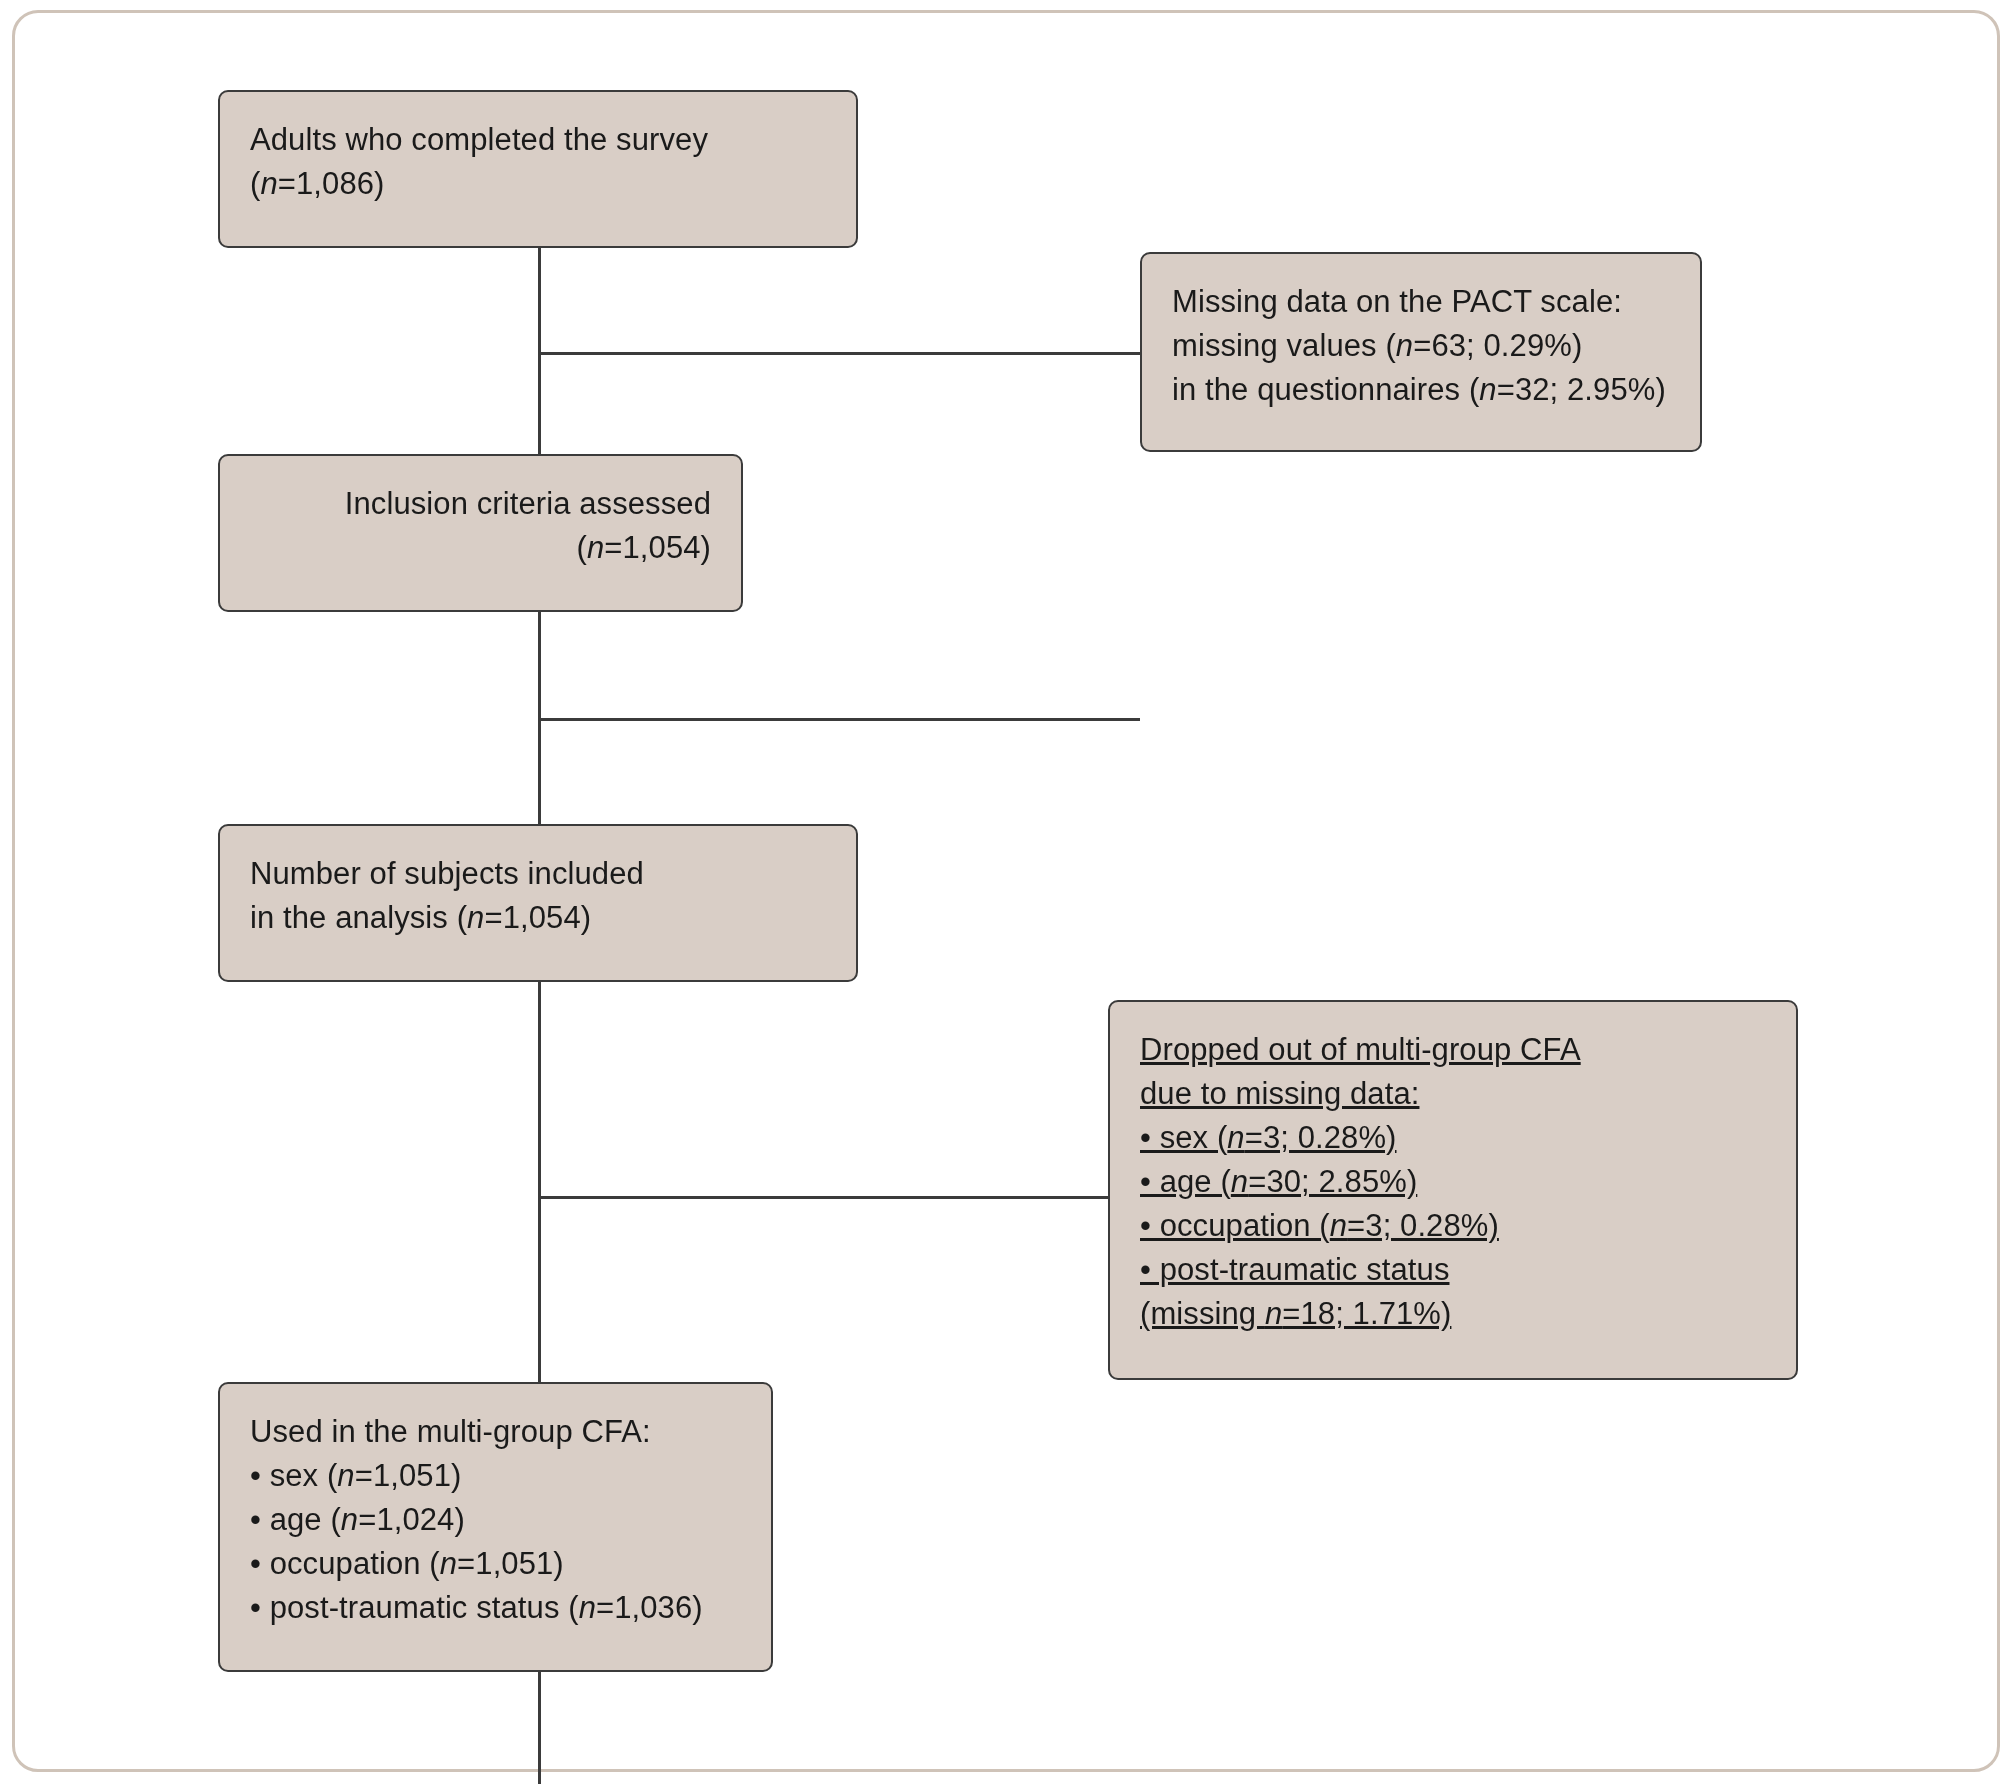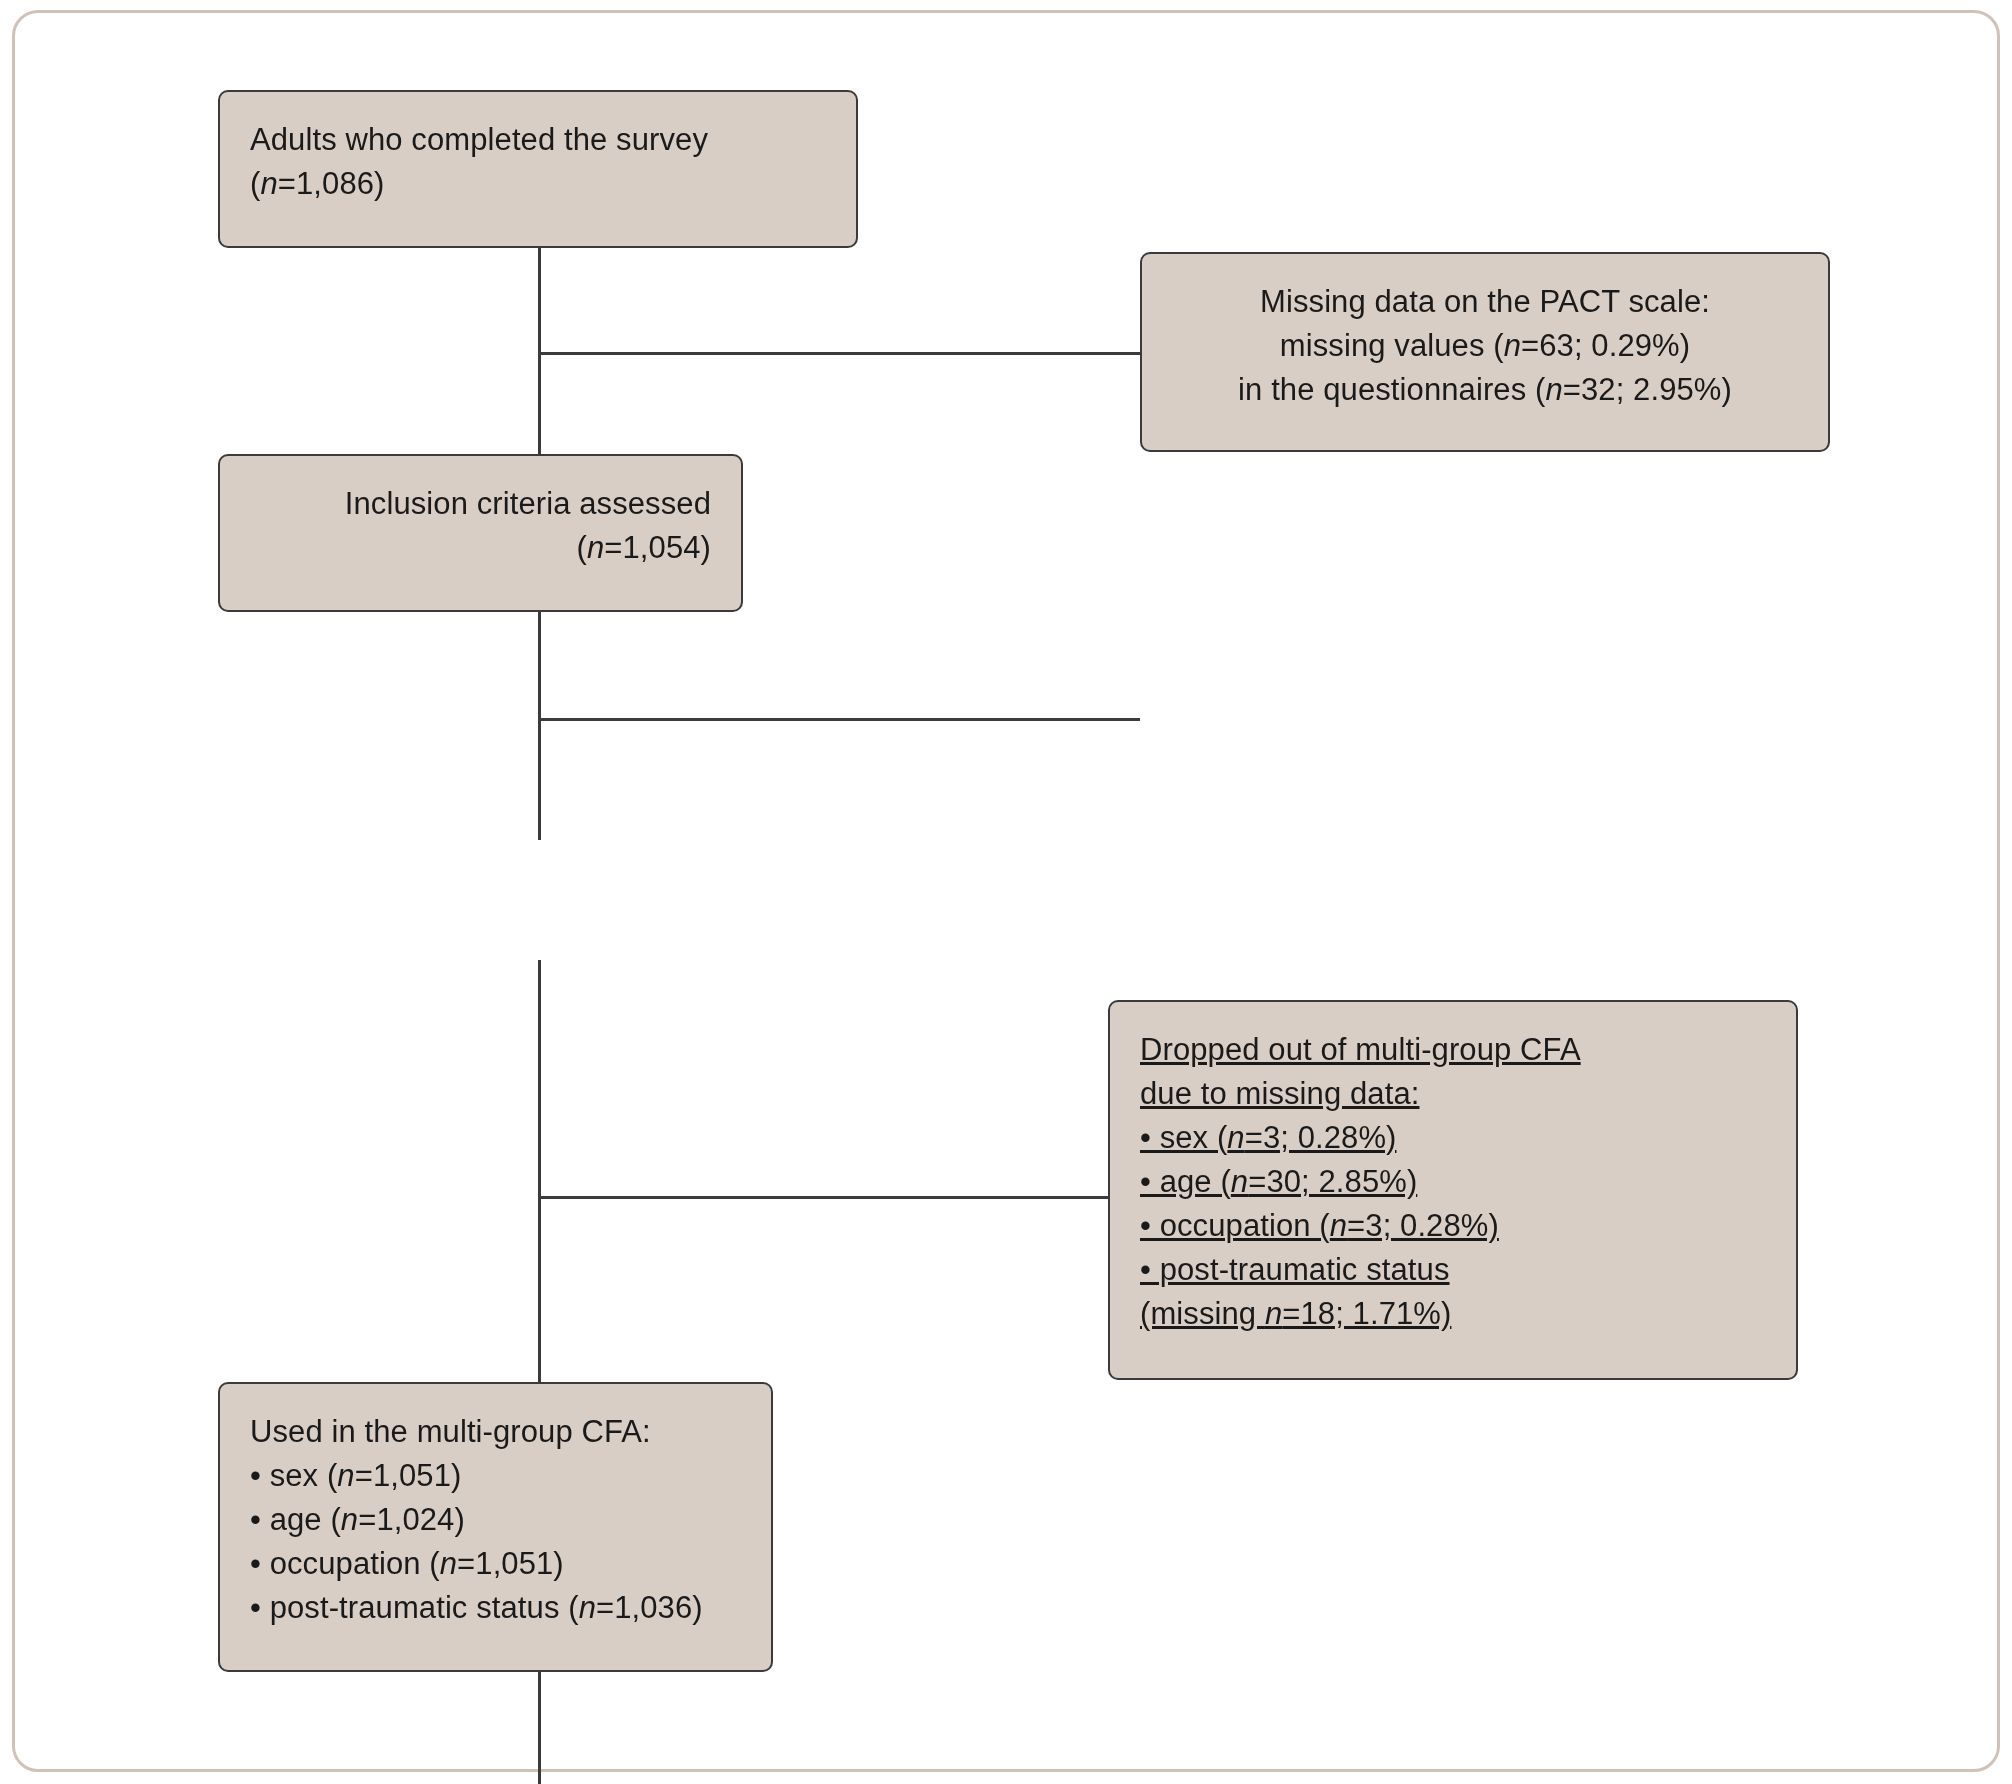--- a/index.html
+++ b/index.html
@@ -62,20 +62,21 @@
   <div class="connector v-line" style="left:538px; top:1196px; height:190px;"></div>
 
   <div class="connector h-line" style="left:538px; top:352px; width:602px;"></div>
   <div class="connector h-line" style="left:538px; top:718px; width:602px;"></div>
   <div class="connector h-line" style="left:538px; top:1196px; width:602px;"></div>
 
   <div class="node" style="left:218px; top:90px; width:640px; height:158px;">Adults who completed the survey<br>(<i>n</i>=1,086)</div>
 
   <div class="node" style="left:218px; top:454px; width:525px; height:158px;text-align:right;">Inclusion criteria assessed<br>(<i>n</i>=1,054)</div>
 
+  <div class="node" style="left:218px; top:824px; width:640px; height:158px;">Number of subjects included<br>in the analysis (<i>n</i>=1,054)</div>
 
   <div class="node" style="left:218px; top:1382px; width:555px; height:290px;">Used in the multi-group CFA:<br>• sex (<i>n</i>=1,051)<br>• age (<i>n</i>=1,024)<br>• occupation (<i>n</i>=1,051)<br>• post-traumatic status (<i>n</i>=1,036)</div>
 
-  <div class="node" style="left:1140px; top:252px; width:690px; height:200px;text-align:center;">Missing data on the PACT scale:<br>missing values (<i>n</i>=63; 0.29%)<br>in the questionnaires (<i>n</i>=32; 2.95%)</div>
+  <div class="node" style="left:1140px; top:252px; width:562px; height:200px;">Missing data on the PACT scale:<br>missing values (<i>n</i>=63; 0.29%)<br>in the questionnaires (<i>n</i>=32; 2.95%)</div>
 
 
   <div class="node" style="left:1108px; top:1000px; width:690px; height:380px;text-decoration:underline;">Dropped out of multi-group CFA<br>due to missing data:<br>• sex (<i>n</i>=3; 0.28%)<br>• age (<i>n</i>=30; 2.85%)<br>• occupation (<i>n</i>=3; 0.28%)<br>• post-traumatic status<br>(missing <i>n</i>=18; 1.71%)</div>
 </div>
 
 </body></html>

